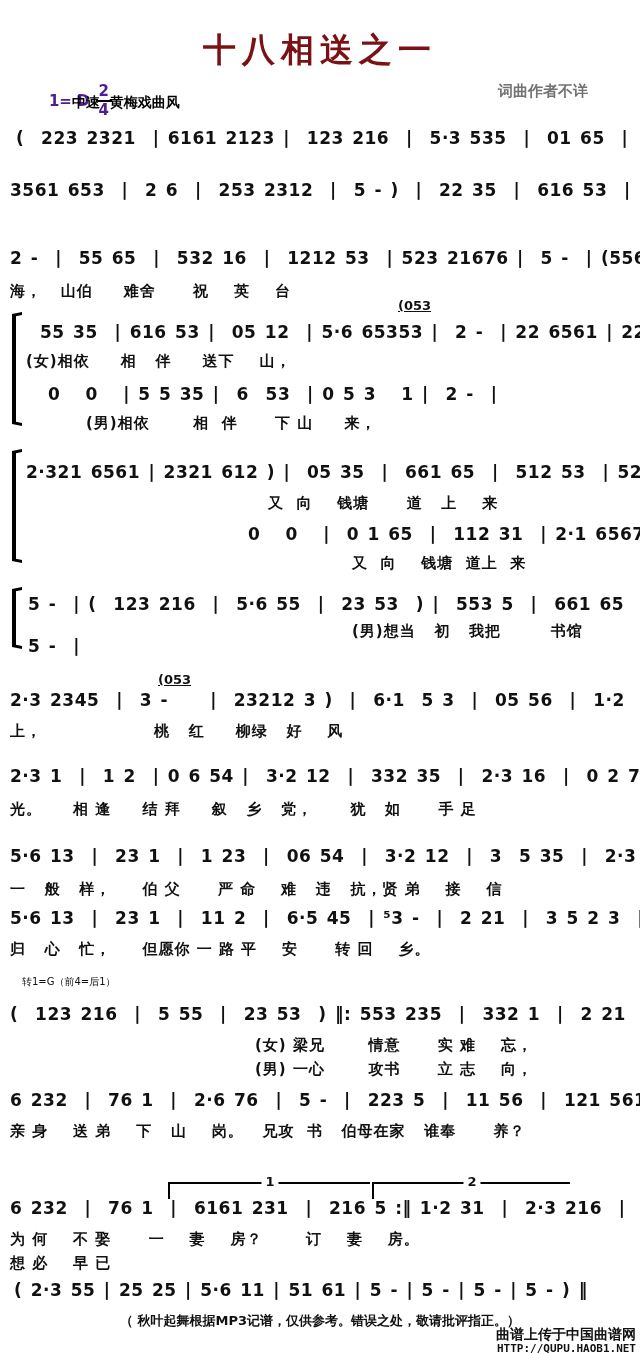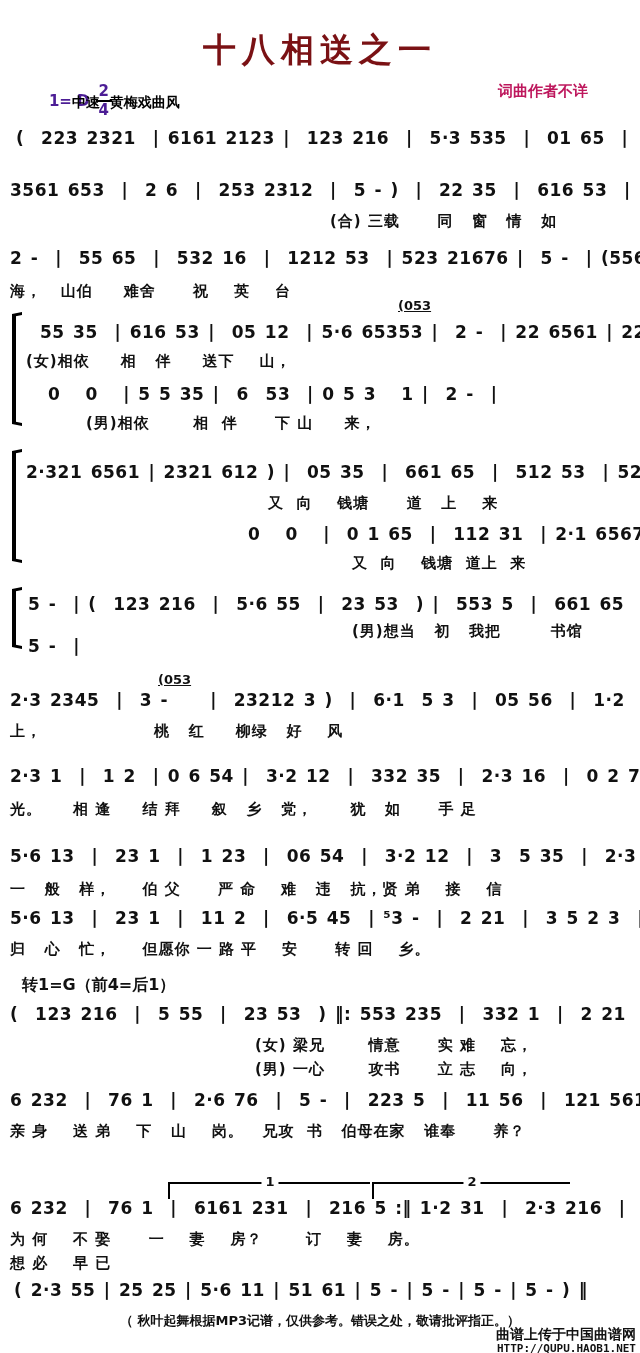--- a/index.html
+++ b/index.html
@@ -3,28 +3,28 @@
 <meta charset="utf-8">
 <style>
   html,body{margin:0;padding:0;background:#e8e8e8;}
   #sheet{position:relative;width:640px;height:1353px;background:#ffffff;overflow:hidden;
          font-family:"DejaVu Sans",sans-serif;color:#111;}
   .abs{position:absolute;white-space:pre;}
   .banner{font-size:14px;font-weight:bold;color:#f40000;letter-spacing:1px;}
   .title{left:0;width:100%;text-align:center;font-size:33px;font-weight:bold;color:#7a1114;letter-spacing:6px;}
   .meta{font-size:15px;font-weight:bold;color:#4c1d95;}
   .tempo{font-size:14px;font-weight:bold;color:#000;margin-left:48px;}
-  .credit{font-size:15px;font-weight:bold;color:#be185d;font-family:"DejaVu Serif",serif;}
+  .credit{font-size:15px;font-weight:bold;color:#737373;font-family:"DejaVu Serif",serif;}
   .frac{display:inline-block;vertical-align:middle;text-align:center;line-height:1;margin-left:6px;}
   .frac .num{display:block;border-bottom:2px solid #000;padding:0 3px 1px;font-weight:bold;font-size:15px;}
   .frac .den{display:block;padding-top:1px;font-weight:bold;font-size:15px;}
   .music{font-size:17px;font-weight:bold;letter-spacing:.5px;word-spacing:2px;}
   .lyric{font-size:15px;font-weight:bold;letter-spacing:1px;}
   .annot{font-size:13px;font-weight:bold;text-decoration:underline;}
-  .keychange{font-size:16px;font-weight:bold;}
+  .keychange{font-size:10px;font-weight:normal;}
   .bracket{position:absolute;width:8px;border-left:4px solid #000;}
   .bracket:before,.bracket:after{content:"";position:absolute;left:-4px;width:10px;height:3px;background:#000;}
   .bracket:before{top:-2px;transform:skewY(-12deg);}
   .bracket:after{bottom:-2px;transform:skewY(12deg);}
   .volta{position:absolute;height:15px;border-top:2px solid #000;border-left:2px solid #000;}
   .volta .vlabel{position:absolute;top:-10px;left:50%;transform:translateX(-50%);
                  background:#fff;padding:0 4px;font-size:13px;font-weight:bold;}
   .footnote{left:0;width:100%;text-align:center;font-size:13px;font-weight:bold;}
   .site{font-size:14px;font-weight:bold;}
   .url{font-size:11px;font-weight:bold;font-family:"DejaVu Sans Mono",monospace;text-align:right;}
@@ -36,21 +36,20 @@
 
   <div class="abs title" style="top:28px">十八相送之一</div>
   <div class="abs meta" style="top:66px;left:28px">
     <span>1= D</span><span class="frac"><span class="num">2</span><span class="den">4</span></span>
   </div>
   <div class="abs tempo" style="top:94px;left:24px">中速  黄梅戏曲风</div>
   <div class="abs credit" style="top:82px;left:498px">词曲作者不详</div>
 
   <div class="abs music" style="top:128px;left:16px">(  223 2321  | 6161 2123 |  123 216  |  5·3 535  |  01 65  |  3·5 61  |</div>
   <div class="abs music" style="top:180px;left:10px">3561 653  |  2 6  |  253 2312  |  5 - )  |  22 35  |  616 53  |  565 321  |</div>
-  <div class="abs lyric" style="top:212px;left:330px">(合) 三载      同   窗   情   如</div>
 
   <div class="abs music" style="top:248px;left:10px">2 -  |  55 65  |  532 16  |  1212 53  | 523 21676 |  5 -  | (556 7123) |</div>
   <div class="abs lyric" style="top:282px;left:10px">海，   山伯     难舍      祝    英    台</div>
 
   <div class="abs annot" style="top:298px;left:398px">(053</div>
   <div class="bracket" style="top:315px;left:12px;height:108px"></div>
   <div class="abs music" style="top:322px;left:40px">55 35  | 616 53 |  05 12  | 5·6 65353 |  2 -  | 22 6561 | 22 6153 |</div>
   <div class="abs lyric" style="top:352px;left:26px">(女)相依     相   伴     送下    山，</div>
   <div class="abs music" style="top:384px;left:48px">0   0   | 5 5 35 |  6  53  | 0 5 3   1 |  2 -  |</div>
   <div class="abs lyric" style="top:414px;left:86px">(男)相依       相  伴      下 山     来，</div>

